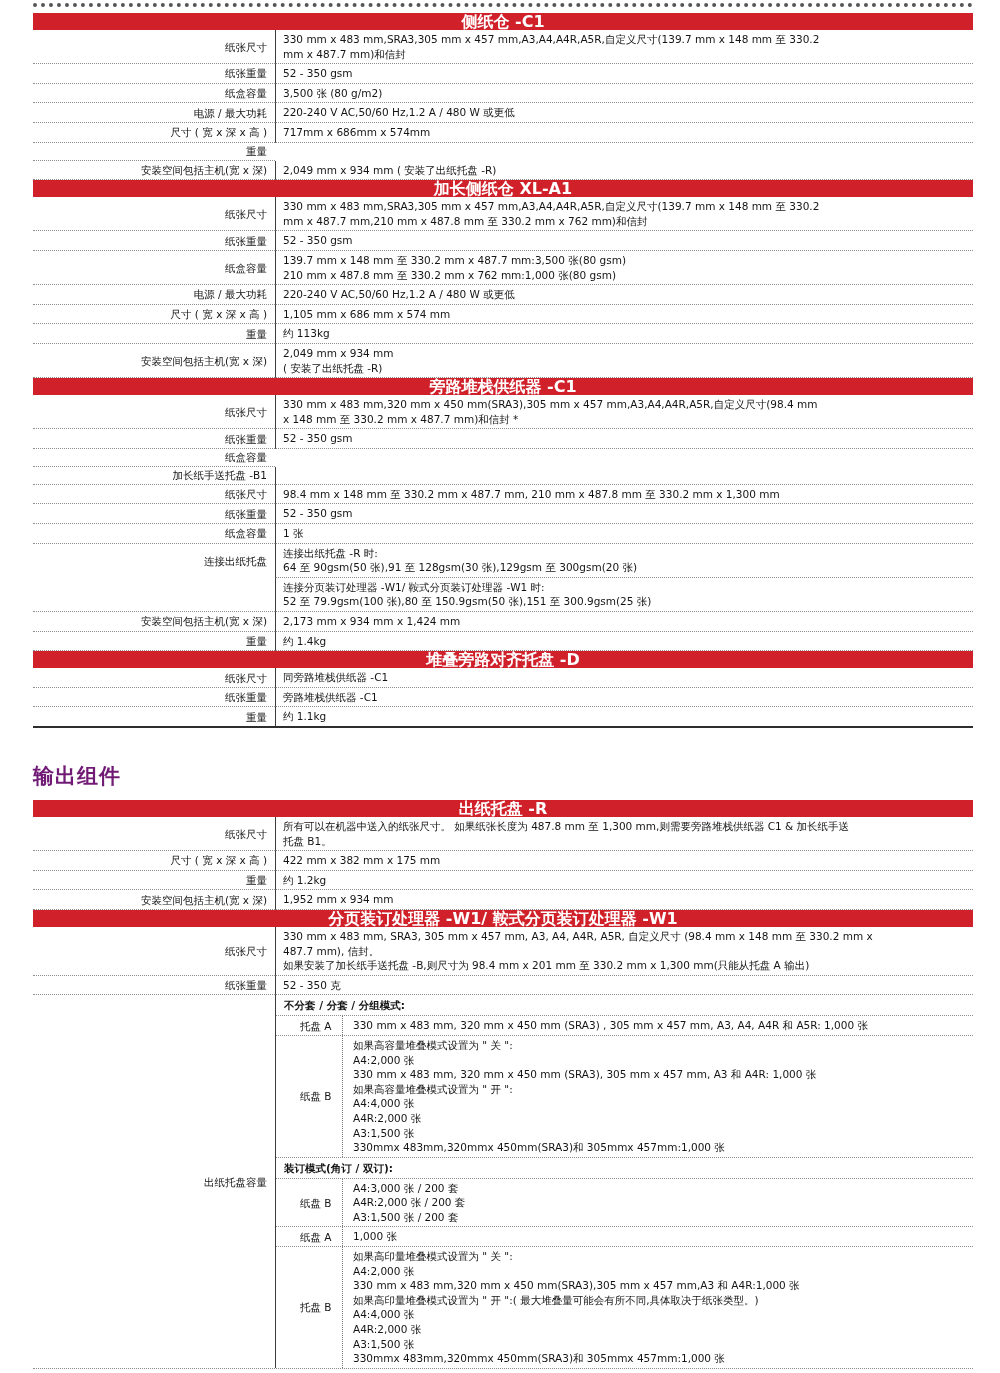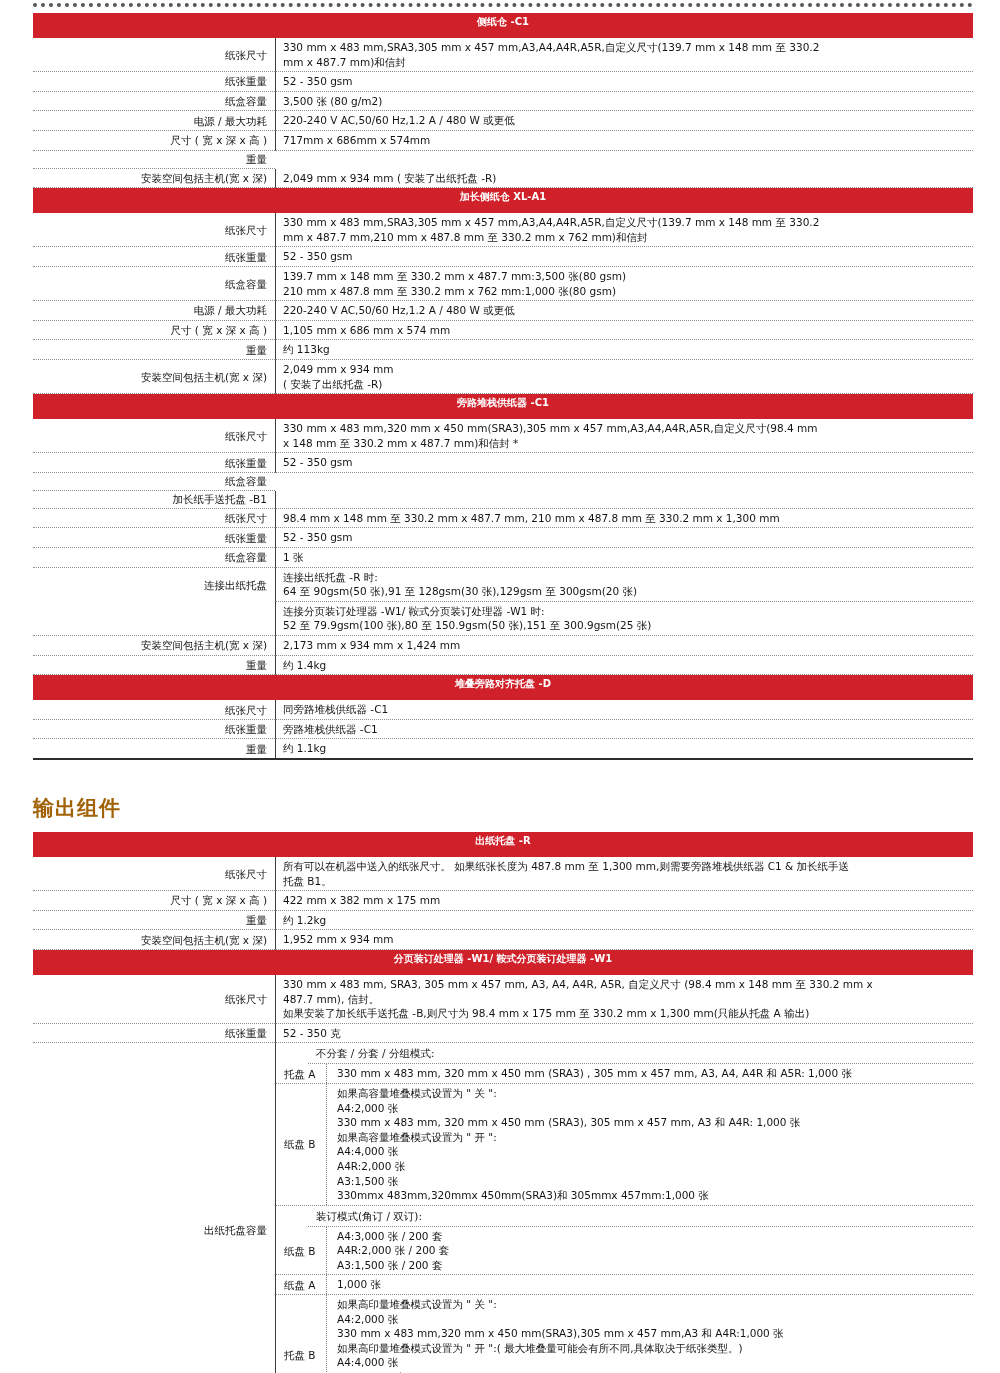--- a/index.html
+++ b/index.html
@@ -2,50 +2,50 @@
 <html><head>
 <meta charset="utf-8">
 <style>
   html,body{margin:0;padding:0;background:#fff;}
   body{width:1000px;height:1373px;overflow:hidden;
        font-family:"DejaVu Sans","Liberation Sans",sans-serif;
        font-size:10.5px;color:#141414;-webkit-font-smoothing:antialiased;}
   .page{padding:3px 27px 0 33px;box-sizing:border-box;}
   .top-rule{border-top:4px dotted #555;height:0;margin-bottom:6px;}
 
-  .sec-header{background:#d0202a;color:#fff;font-weight:bold;font-size:10px;
-              text-align:center;height:25px;line-height:17px;}
+  .sec-header{background:#d0202a;color:#fff;font-weight:bold;font-size:16px;
+              text-align:center;height:17px;line-height:17px;}
   .row{display:flex;align-items:stretch;min-height:18px;}
   .lbl{width:242px;padding-right:8px;box-sizing:border-box;font-weight:normal;
        display:flex;align-items:center;justify-content:flex-end;text-align:right;
        line-height:14px;border-bottom:1px dotted #8d8d8d;}
   .val{flex:1;border-left:1.5px solid #3c3c3c;border-bottom:1px dotted #8d8d8d;
        padding:2px 4px 2px 7px;white-space:pre-line;line-height:14.6px;
        display:flex;align-items:center;}
   .row.no-lbl-border .lbl{border-bottom:none;}
 
   .tbl.solid-end{border-bottom:2.5px solid #2e2e2e;}
   .tbl.solid-end .row:last-child .lbl,
   .tbl.solid-end .row:last-child .val{border-bottom:none;}
   .tbl.dotted-end{border-bottom:0;}
 
   
   .row.cap{border-bottom:1px dotted #8d8d8d;}
   .row.cap .lbl{border-bottom:none;}
   .cap-body{flex:1;border-left:1.5px solid #3c3c3c;display:flex;flex-direction:column;}
-  .cap-mode{font-weight:normal;line-height:14px;padding:3px 4px 3px 8px;
-            border-bottom:1px dotted #8d8d8d;margin-left:32px;}
+  .cap-mode{font-weight:bold;line-height:14px;padding:3px 4px 3px 8px;
+            border-bottom:1px dotted #8d8d8d;}
   .cap-tray{display:flex;border-bottom:1px dotted #8d8d8d;}
   .cap-tray:last-child{border-bottom:none;}
   .cap-tray .tray{width:50px;box-sizing:border-box;padding-left:8px;
-                  display:flex;align-items:center;line-height:14px;flex:none;}
+                  display:flex;align-items:center;line-height:14px;flex:none;margin-left:16px;}
   .cap-tray .ttext{flex:1;border-left:1px dotted #777;padding:2px 4px 2px 10px;
                    white-space:pre-line;line-height:14.6px;}
 
-  .section-title{color:#a16207;font-size:21px;font-weight:bold;
+  .section-title{color:#701a75;font-size:21px;font-weight:bold;
                  margin:34px 0 10px 0;letter-spacing:1px;}
 </style>
 </head>
 <body>
 
 <div class="page">
   <div class="top-rule"></div>
 
   <div class="tbl solid-end">
 
@@ -196,21 +196,21 @@
     <div class="row">
         <div class="lbl">安装空间包括主机(宽 x 深)</div>
         <div class="val">1,952 mm x 934 mm</div>
       </div>
 
     <div class="sec-header">分页装订处理器 -W1/ 鞍式分页装订处理器 -W1</div>
     <div class="row">
         <div class="lbl">纸张尺寸</div>
         <div class="val">330 mm x 483 mm, SRA3, 305 mm x 457 mm, A3, A4, A4R, A5R, 自定义尺寸 (98.4 mm x 148 mm 至 330.2 mm x
 487.7 mm), 信封。
-如果安装了加长纸手送托盘 -B,则尺寸为 98.4 mm x 175 mm 至 330.2 mm x 1,300 mm(只能从托盘 A 输出)</div>
+如果安装了加长纸手送托盘 -B,则尺寸为 98.4 mm x 201 mm 至 330.2 mm x 1,300 mm(只能从托盘 A 输出)</div>
       </div>
     <div class="row">
         <div class="lbl">纸张重量</div>
         <div class="val">52 - 350 克</div>
       </div>
 
     <div class="row cap">
       <div class="lbl">出纸托盘容量</div>
       <div class="cap-body">
         <div class="cap-mode">不分套 / 分套 / 分组模式:</div>

